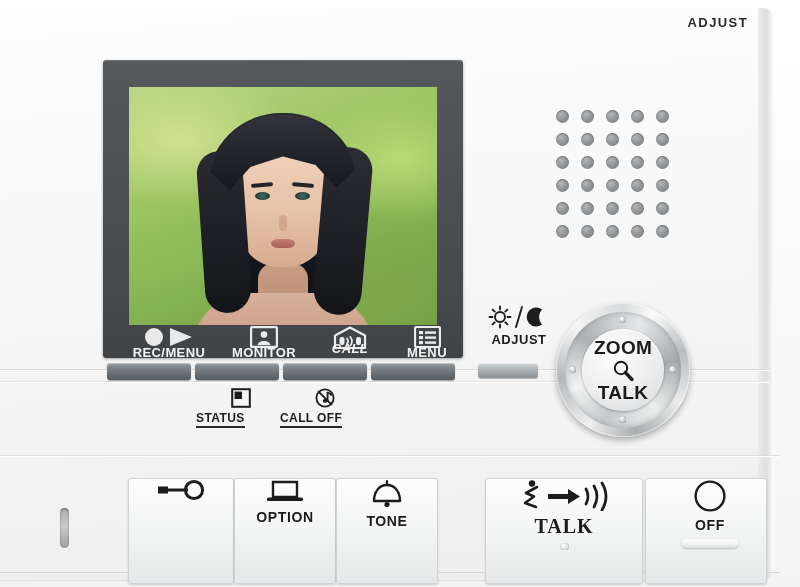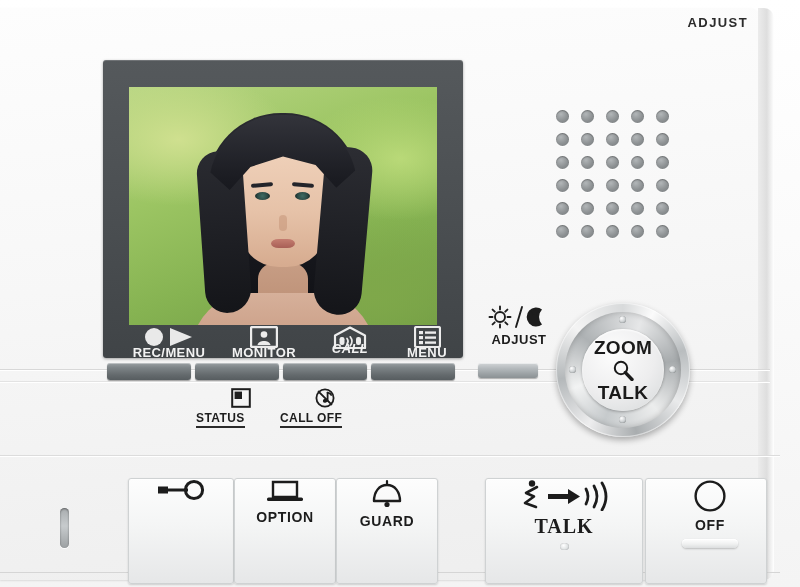--- a/index.html
+++ b/index.html
@@ -398,21 +398,21 @@
   </div>
 
   <div class="btn" style="left:336px;top:478px;width:100px;height:104px;">
     <div>
       <svg width="40" height="30" viewBox="0 0 40 30">
         <path d="M20 2 L20 6" stroke="#1c1c1c" stroke-width="2.2" stroke-linecap="round"></path>
         <path d="M7 22 C7 13 12 6 20 6 C28 6 33 13 33 22 Z" fill="none" stroke="#1c1c1c" stroke-width="2.4" stroke-linejoin="round"></path>
         <circle cx="20" cy="25.5" r="2.6" fill="#1c1c1c"></circle>
       </svg>
     </div>
-    <div class="btn-label">GUARD</div>
+    <div class="btn-label">TONE</div>
   </div>
 
   <div class="btn" style="left:485px;top:478px;width:156px;height:104px;font-family:Liberation Serif, serif;">
     <div>
       <svg width="96" height="32" viewBox="0 0 96 32">
         <circle cx="16" cy="4.5" r="3.2" fill="#1c1c1c"></circle>
         <path d="M21 8 L10 14 L18 17.5 L9 24 L20 28" fill="none" stroke="#1c1c1c" stroke-width="2.6" stroke-linecap="round" stroke-linejoin="round"></path>
         <rect x="32" y="15" width="24" height="5" fill="#1c1c1c"></rect>
         <path d="M52 10 L64 17.5 L52 25 Z" fill="#1c1c1c"></path>
         <g fill="none" stroke="#1c1c1c" stroke-width="2.8" stroke-linecap="round">

